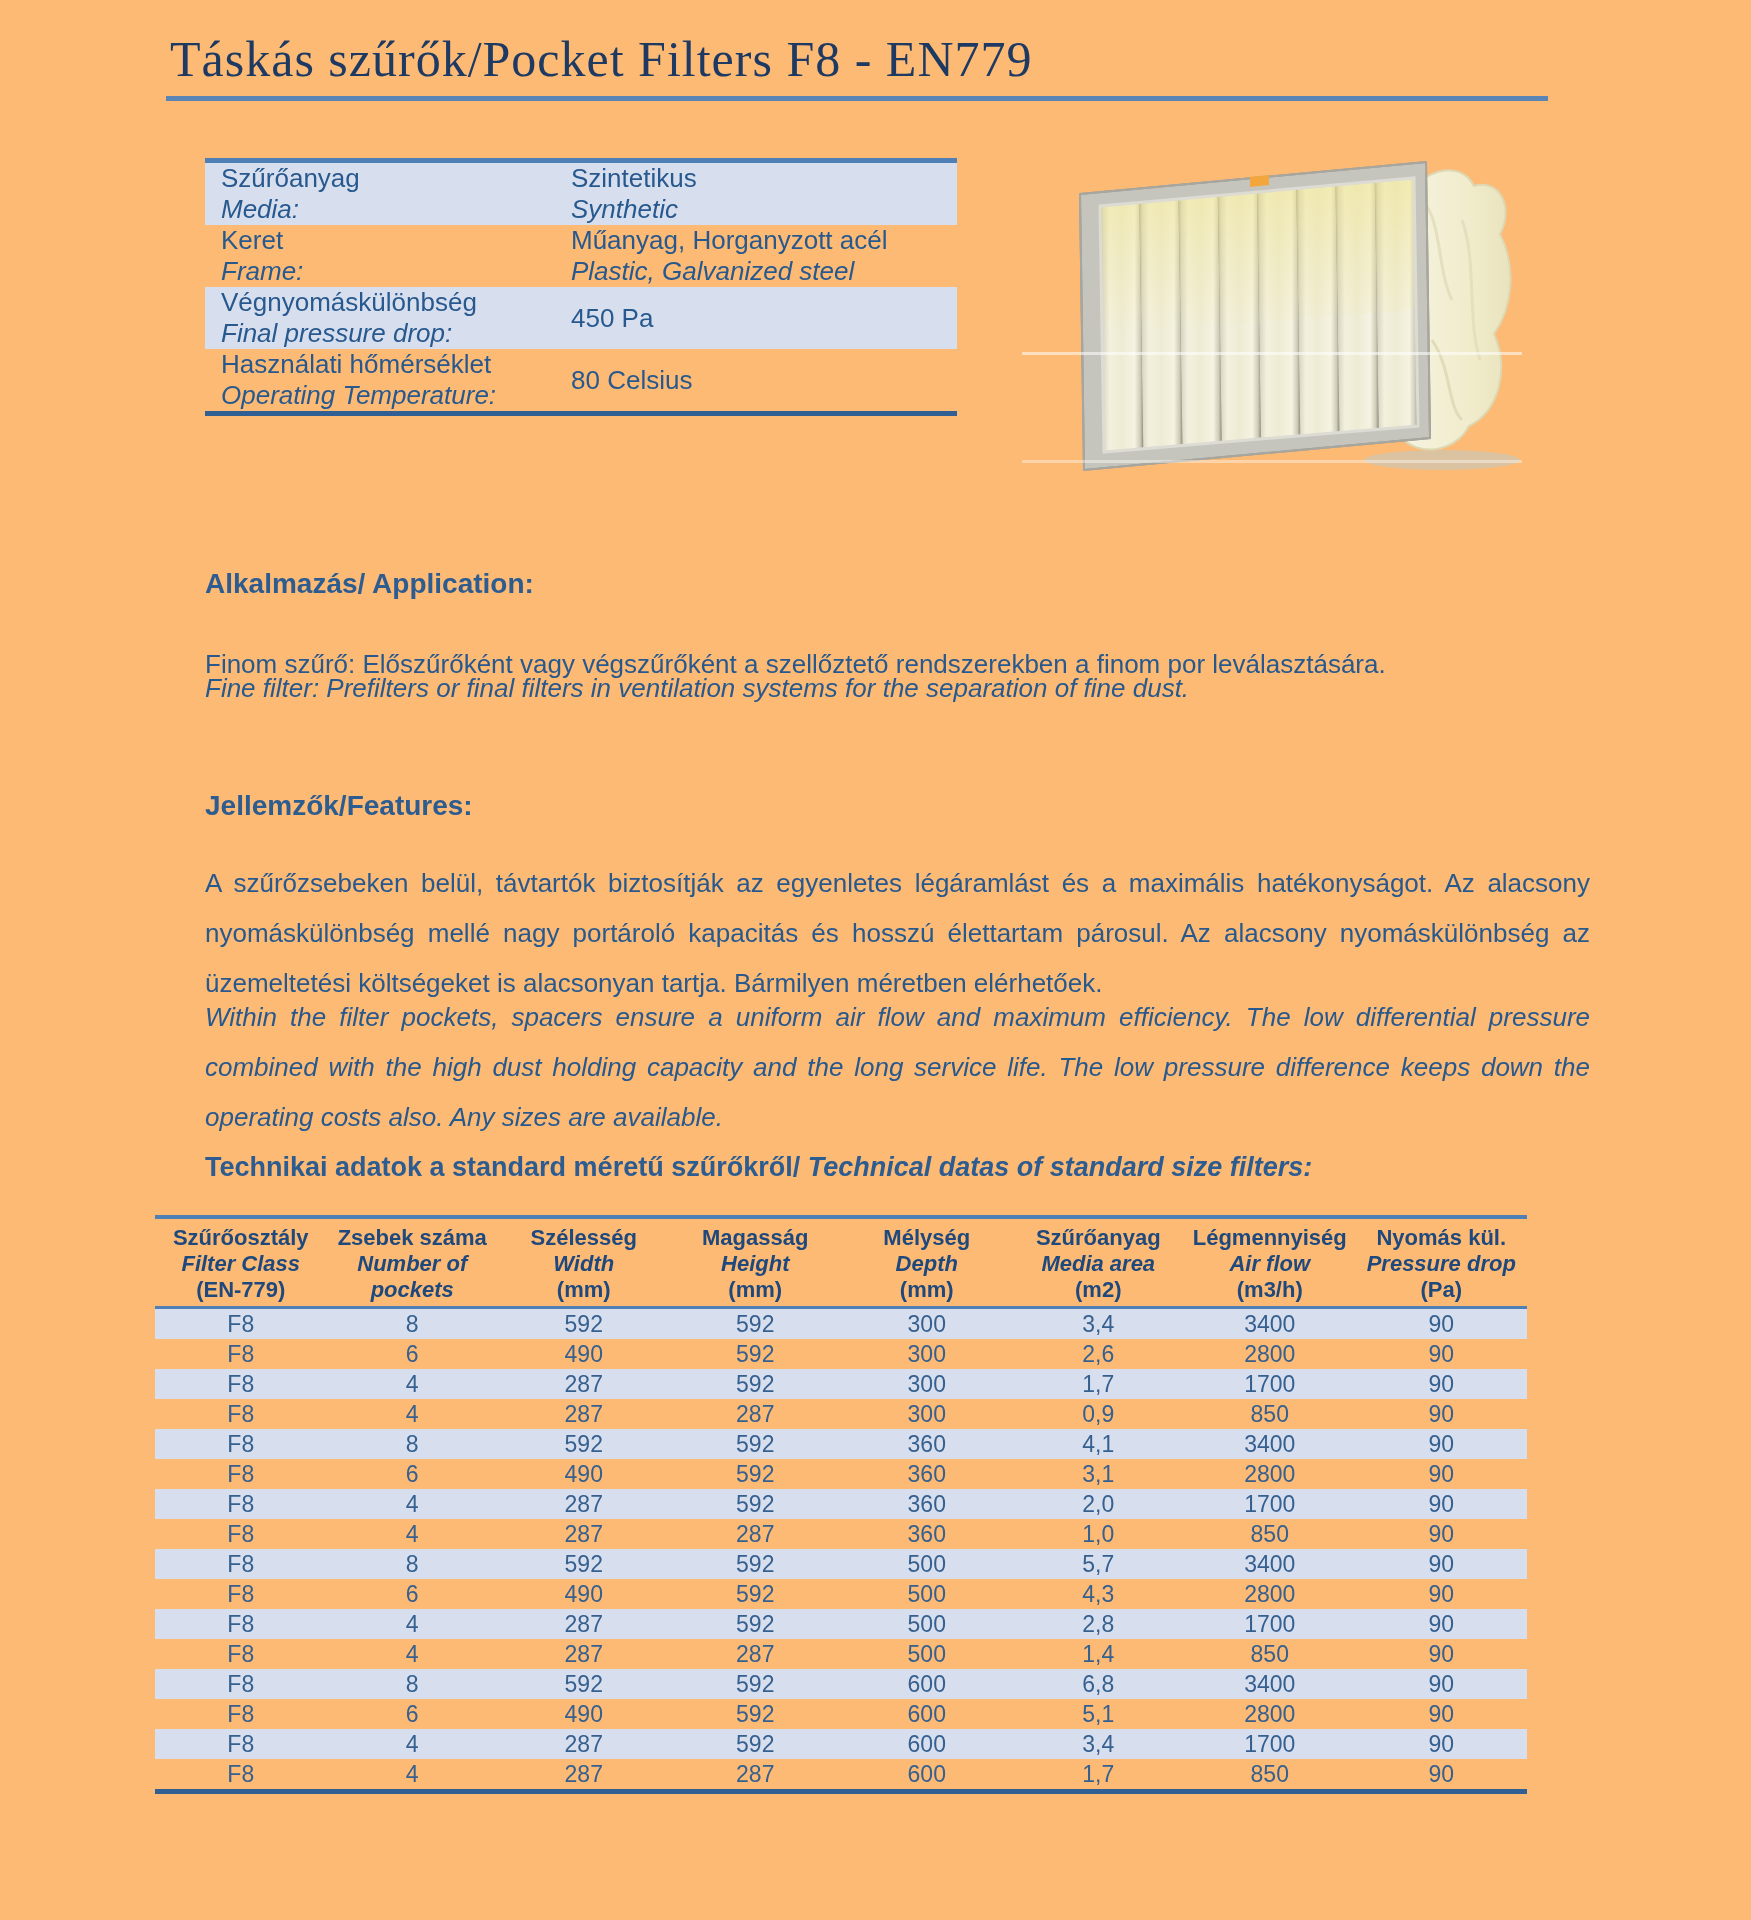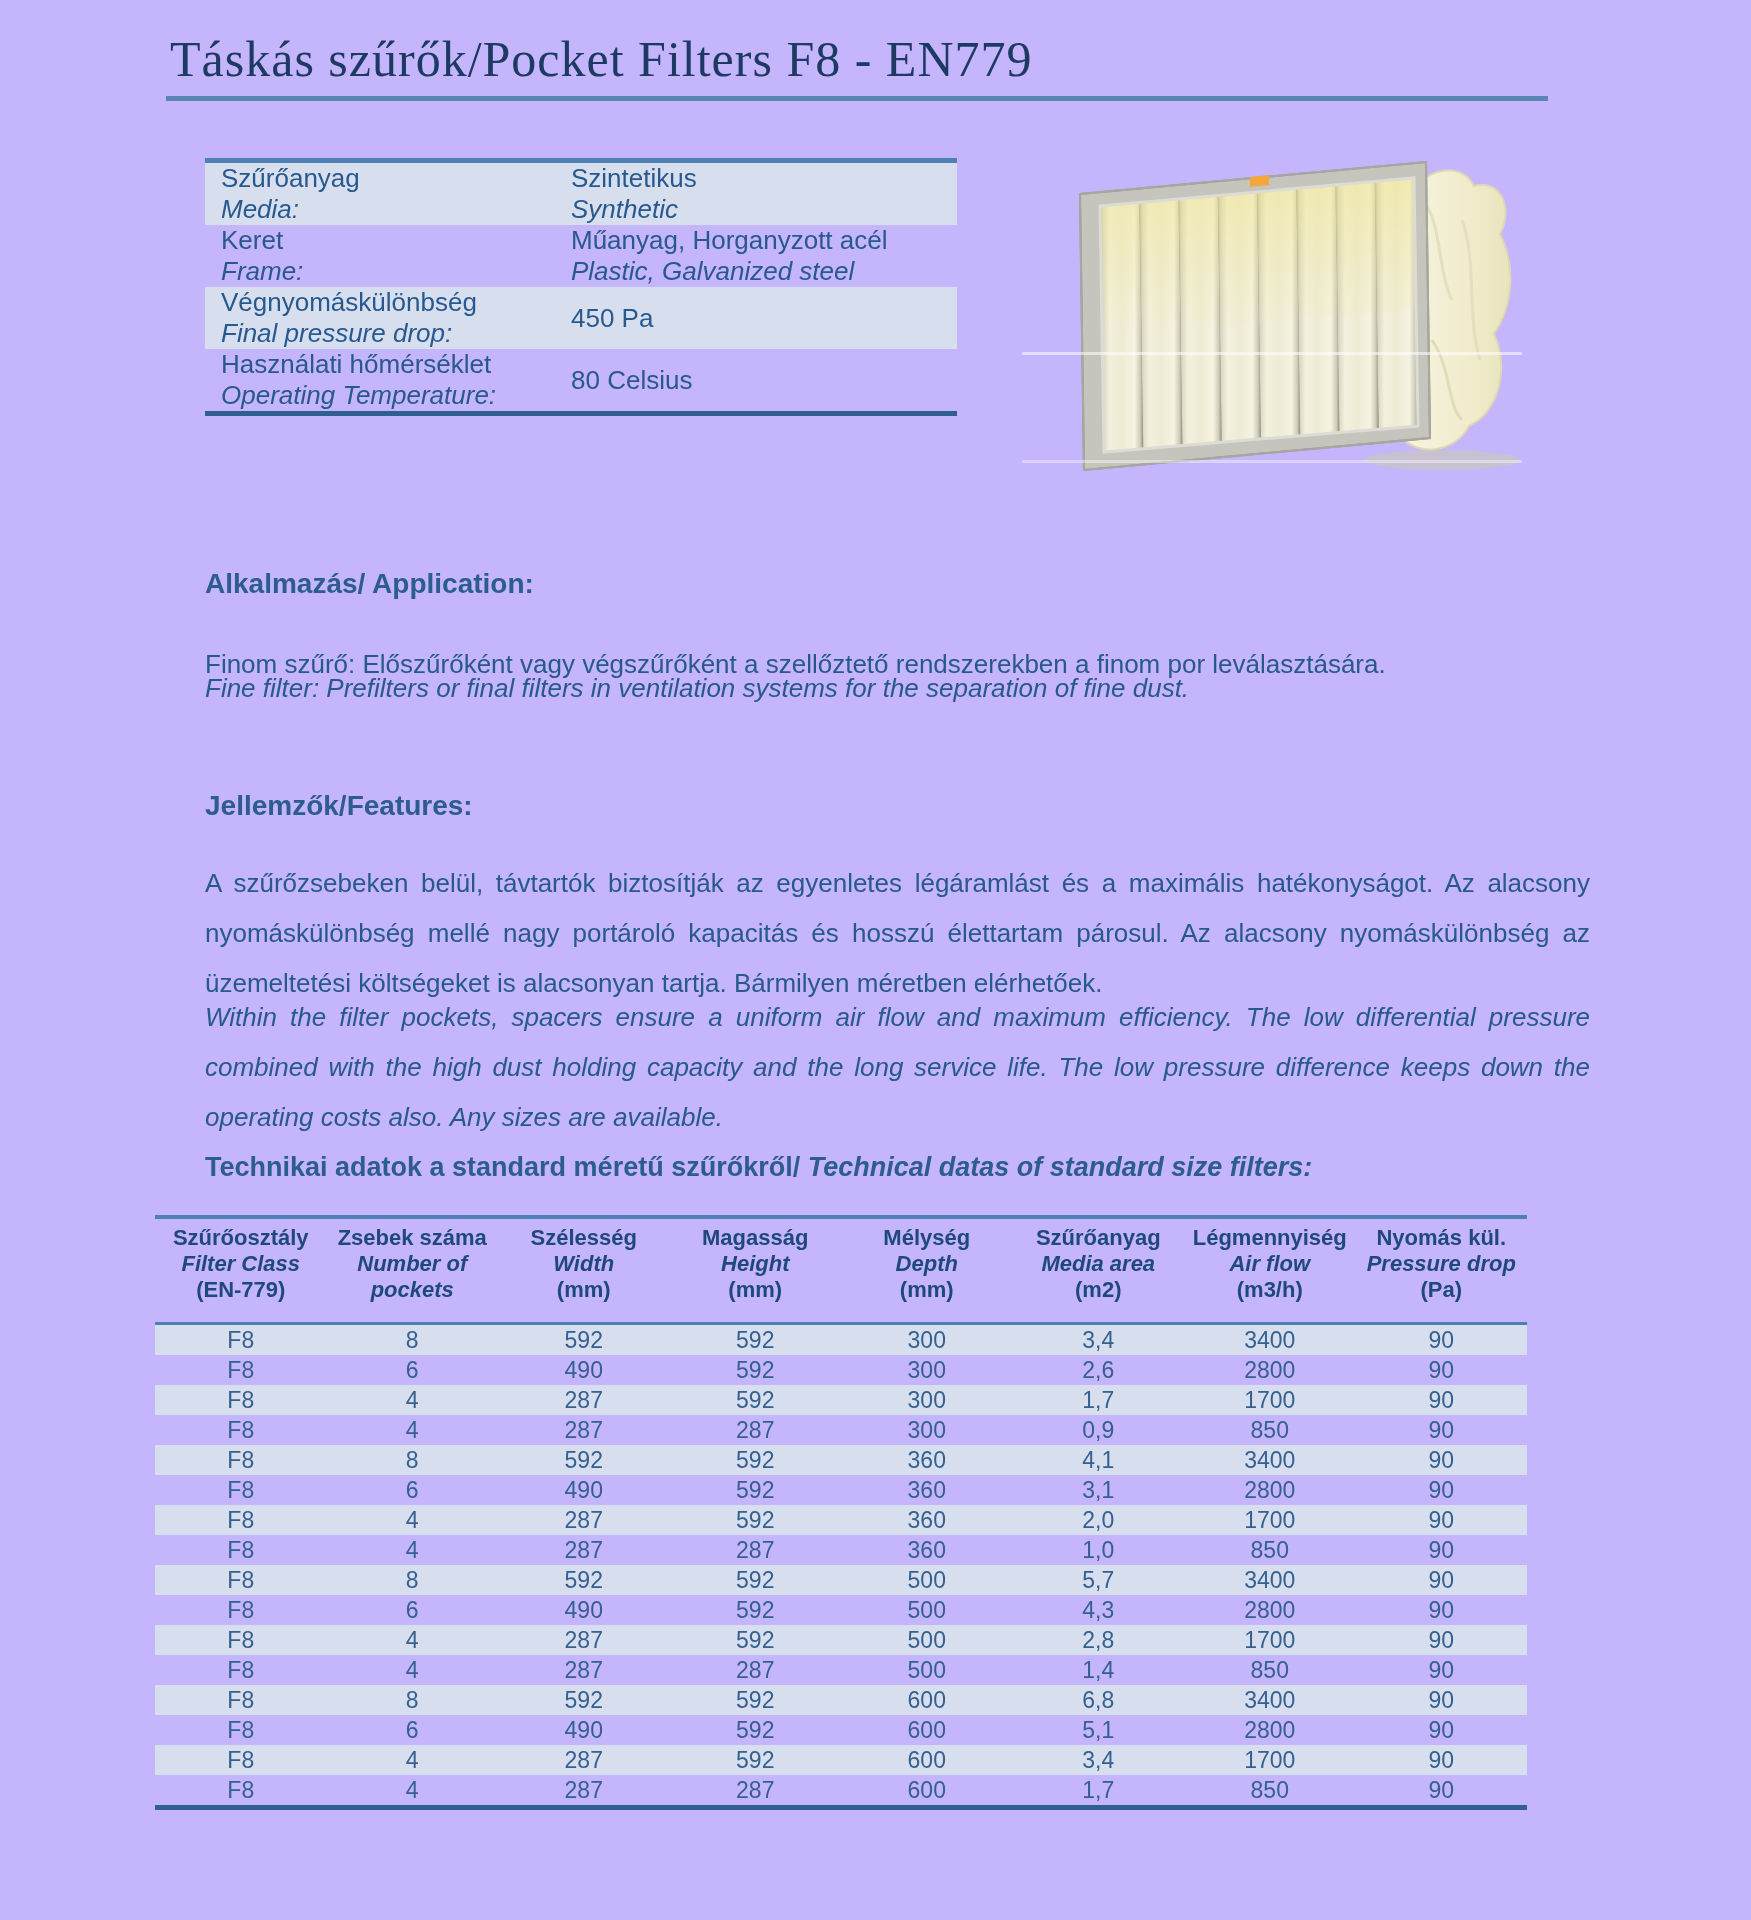--- a/index.html
+++ b/index.html
@@ -1,17 +1,17 @@
 <!DOCTYPE html>
 <html><head>
 <meta charset="utf-8">
 <style>
   html,body{margin:0;padding:0;background:#e8e8e8;}
   .page{
-    position:relative; width:1751px; height:1920px; background:#c4b5fd;
+    position:relative; width:1751px; height:1920px; background:#fdba74;
     font-family:"Liberation Sans", sans-serif; overflow:hidden;
     margin:0 auto;
   }
   .abs{position:absolute;}
 
   
   .doc-title{
     left:170px; top:30px;
     font-family:"Liberation Serif", serif;
     font-size:50px; color:#1e3a63; letter-spacing:1px; white-space:nowrap;
@@ -43,21 +43,21 @@
 
   
   .tech-heading{left:205px; top:1152px; font-size:27px; font-weight:bold; color:#2d5c90; white-space:nowrap;}
   .tech-heading .en{font-style:italic;margin-top:19px;}
   .tech-table{
     left:155px; top:1215px; width:1372px;
     border-top:4px solid #4e7fb5; border-bottom:5px solid #2f5f93;
   }
   .tech-header{
     display:grid; grid-template-columns:repeat(8,1fr);
-    padding:6px 0 19px 0; border-bottom:3px solid #4e7fb5;
+    padding:6px 0 3px 0; border-bottom:3px solid #4e7fb5;
   }
   .tech-th{text-align:center; color:#1f497d; font-weight:bold; font-size:22px; line-height:26px;}
   .tech-th .th-en{font-style:italic;}
   .trow{display:grid; grid-template-columns:repeat(8,1fr); height:30px;}
   .trow.shaded{background:#d7dfef;}
   .td{text-align:center; font-size:23px; line-height:30px; color:#35608f;}
 
   
   .photo{left:1022px; top:140px; width:500px; height:340px;}
 </style>

